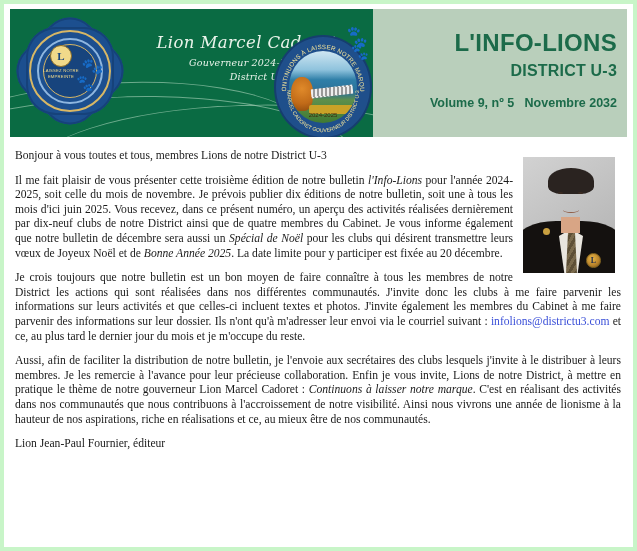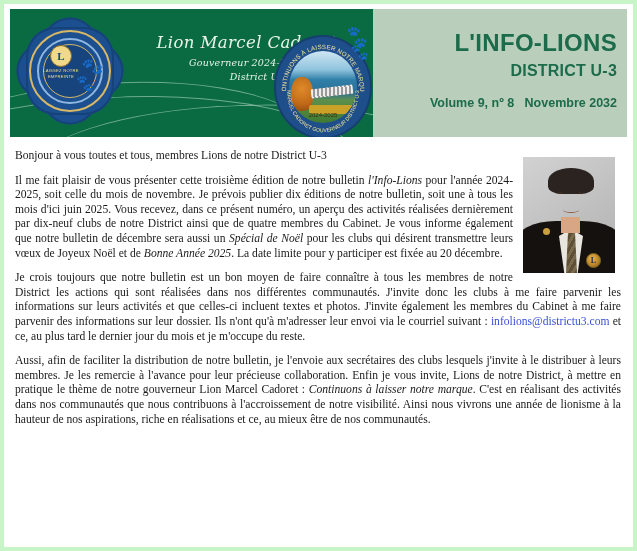--- a/index.html
+++ b/index.html
@@ -390,21 +390,21 @@
 
       <div class="paw-right r1">🐾</div>
       <div class="paw-right r2">🐾</div>
     </div>
 
     <div class="masthead-right">
       <div class="mr-inner">
         <div class="info-lions">L'INFO-LIONS</div>
         <div class="district-u3">DISTRICT U-3</div>
         <div class="volume-line">
-          <span>Volume 9, nº 8</span>&nbsp;&nbsp;&nbsp;<span>Novembre  2032</span>
+          <span>Volume 9, nº 5</span>&nbsp;&nbsp;&nbsp;<span>Novembre  2032</span>
         </div>
       </div>
     </div>
   </div>
 
   <div class="body-wrap">
 
     <div class="portrait">
       <div class="bg"></div>
       <div class="suit"></div>
@@ -422,15 +422,16 @@
 
     <p class="para">Bonjour à vous toutes et tous,  membres Lions de notre District U-3</p>
 
     <p class="para"><span>Il me fait plaisir de vous présenter cette troisième édition  de notre bulletin </span><span class="ital">l'Info-Lions</span><span>  pour l'année 2024-2025, soit celle du mois de novembre. Je prévois publier dix éditions de notre bulletin, soit une à tous les mois d'ici juin 2025. Vous recevez, dans ce présent numéro, un aperçu des activités réalisées dernièrement par dix-neuf clubs de notre District ainsi  que de quatre membres du Cabinet. Je vous informe également que notre bulletin de décembre sera aussi un </span><span class="ital">Spécial de Noël</span><span> pour les clubs qui désirent transmettre leurs vœux de Joyeux Noël et de </span><span class="ital">Bonne Année 2025</span><span>. La date limite pour y participer est fixée au 20 décembre.</span></p>
 
     <p class="para"><span>Je crois toujours que notre bulletin est un bon moyen de faire connaître à tous les membres de notre District les actions qui sont réalisées dans nos différentes communautés. J'invite donc les clubs à me faire parvenir les informations sur leurs activités et que celles-ci incluent textes et photos. J'invite également les membres du  Cabinet à me faire parvenir des informations sur leur dossier. Ils n'ont qu'à m'adresser leur envoi via le courriel suivant : </span><a class="maillink" href="#">infolions@districtu3.com</a><span>  et ce, au plus tard le dernier jour du mois et je m'occupe du reste.</span></p>
 
     <p class="para"><span>Aussi, afin de faciliter la distribution de notre bulletin, je l'envoie aux secrétaires des clubs lesquels j'invite  à le distribuer à leurs membres. Je les remercie à l'avance pour leur précieuse collaboration. Enfin je vous invite, Lions de notre District, à mettre en pratique le thème de notre gouverneur Lion Marcel Cadoret : </span><span class="ital">Continuons à laisser notre marque</span><span>. C'est en réalisant des activités dans nos communautés que nous contribuons à l'accroissement de notre visibilité.  Ainsi nous vivrons une année de lionisme à la hauteur de nos aspirations, riche en réalisations et ce, au mieux être de nos communautés.</span></p>
 
 
+    <p class="sig">Lion Jean-Paul Fournier, éditeur</p>
   </div>
 
 </div>
 
 </body></html>

